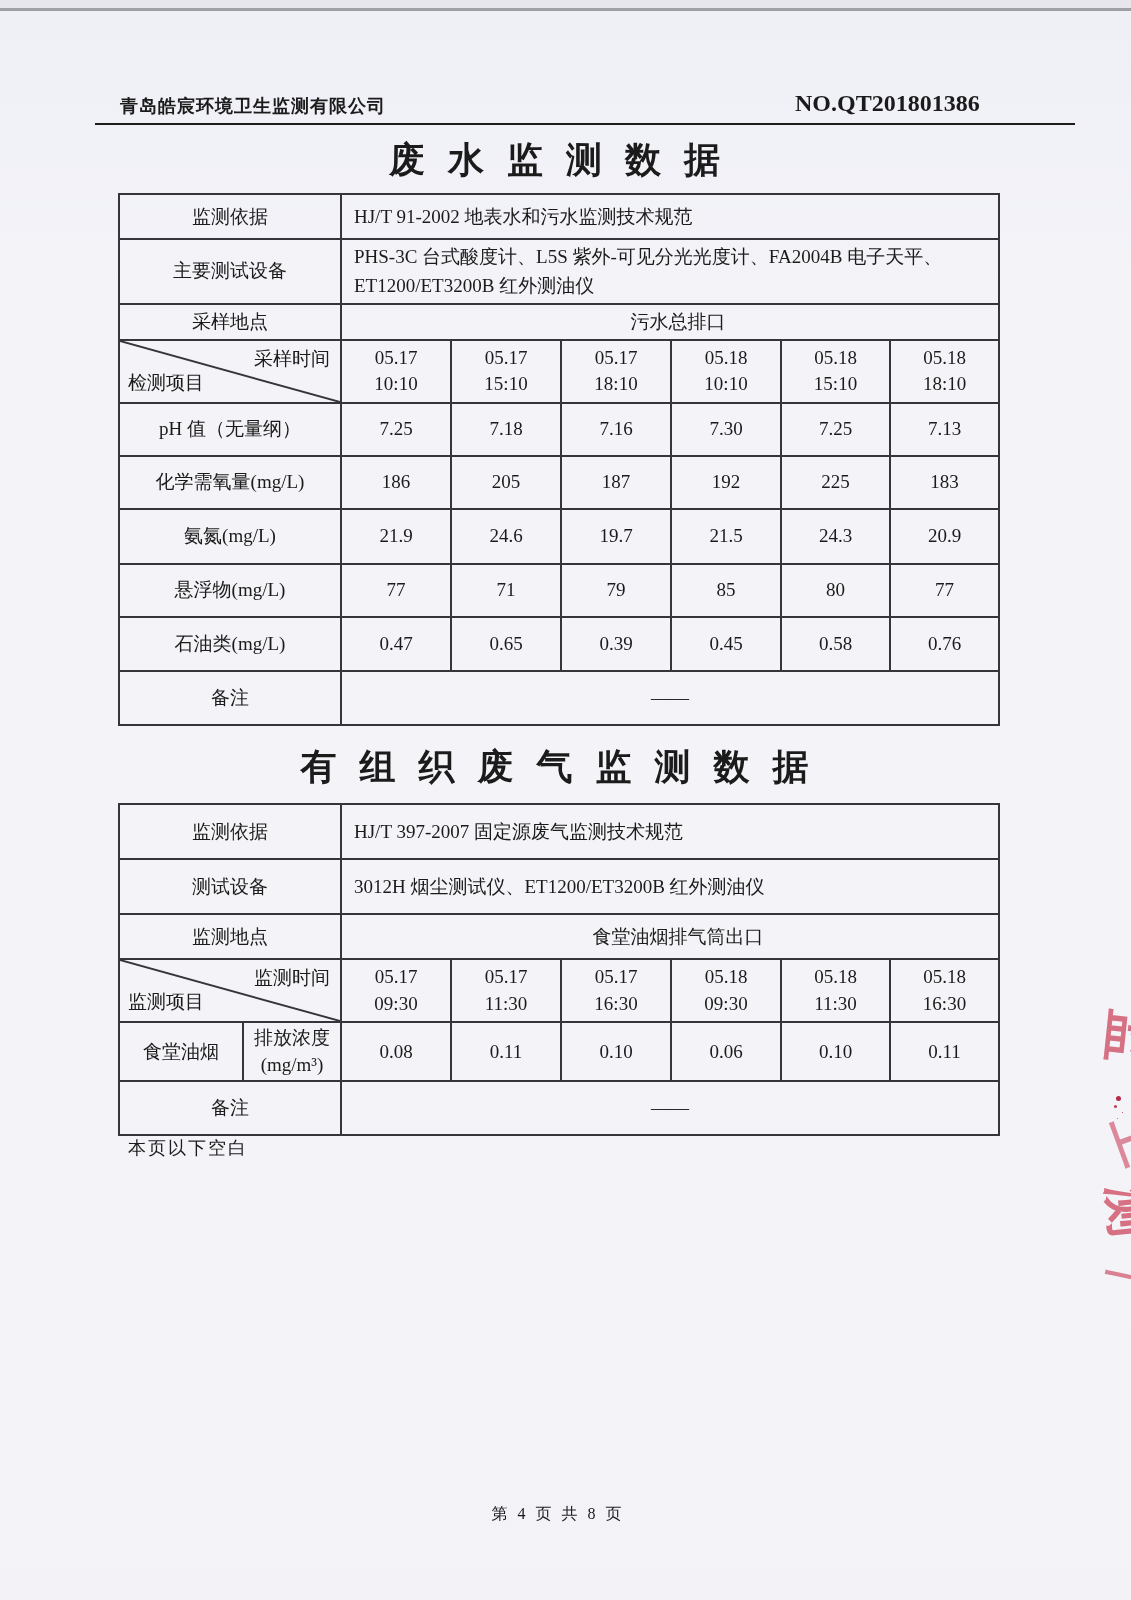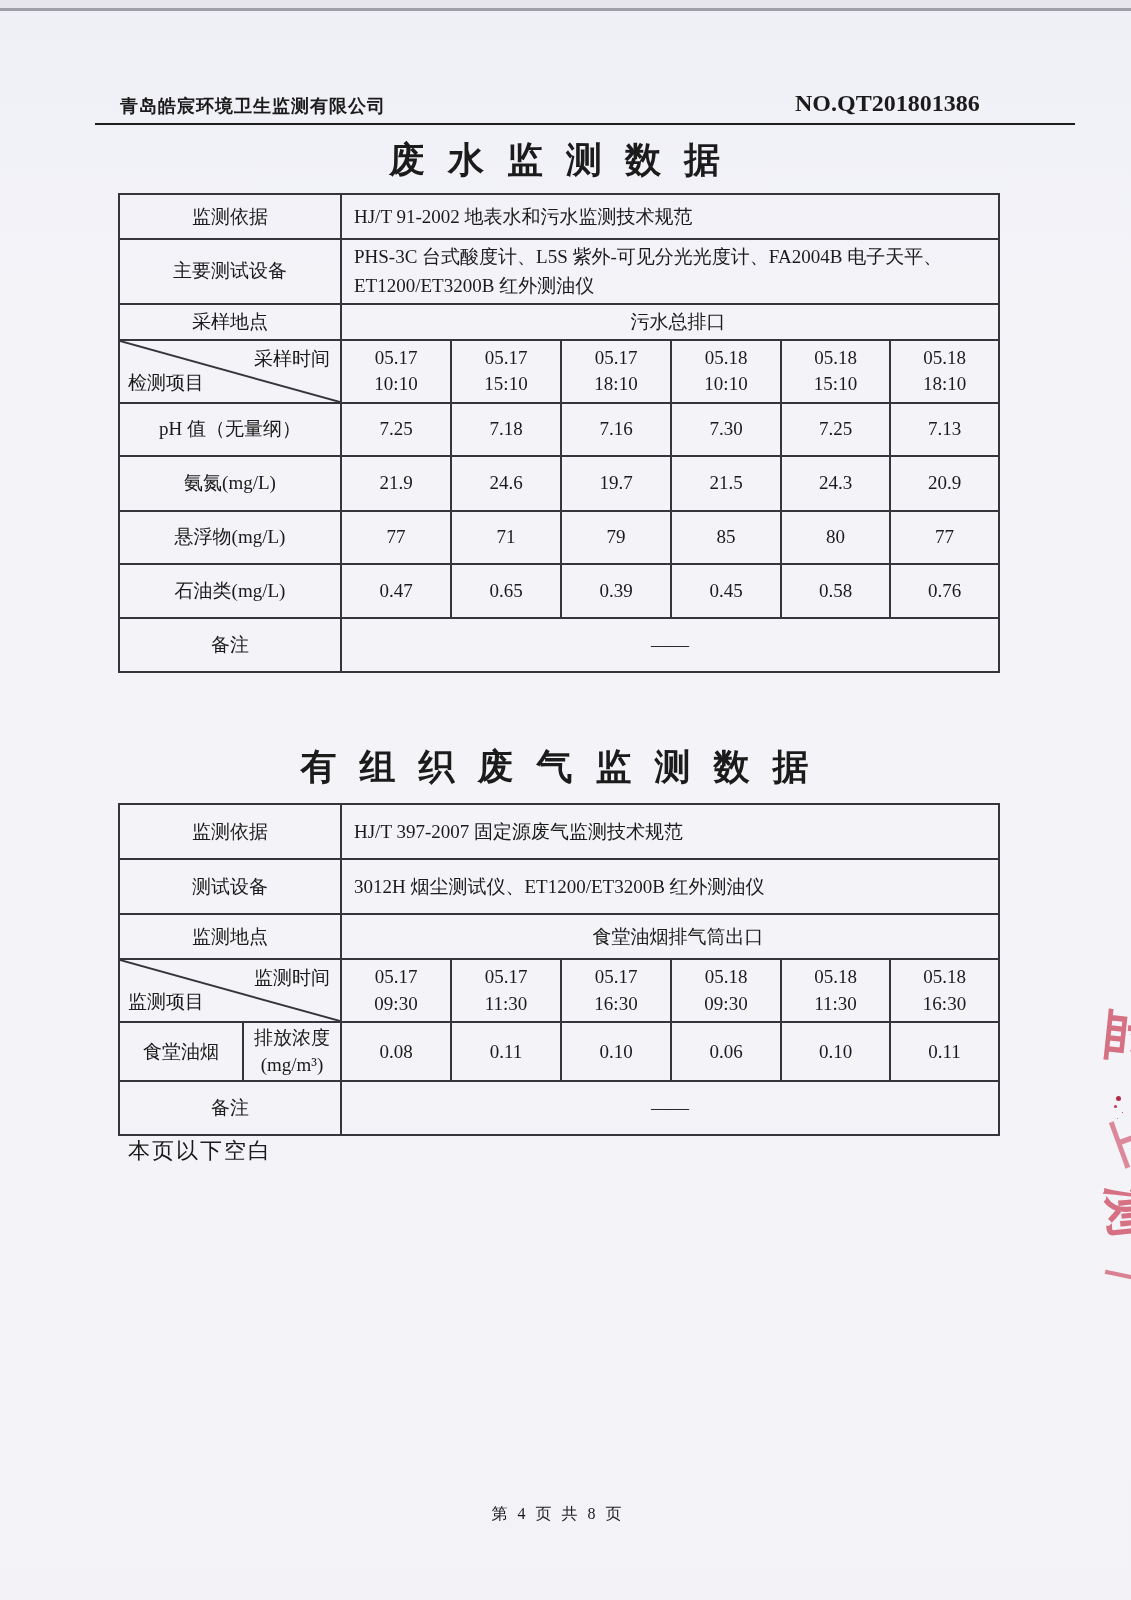--- a/index.html
+++ b/index.html
@@ -30,21 +30,21 @@
   td.val-center { text-align:center;padding-left:22px; }
   .time-cell { line-height:1.4; }
   .remark-dash { letter-spacing:0; }
 
   
   td.diag { position:relative; padding:8px; }
   td.diag svg { position:absolute; inset:0; width:100%; height:100%; }
   .diag-top { position:absolute; top:5px; right:10px; font-size:19px; }
   .diag-bottom { position:absolute; bottom:6px; left:8px; font-size:19px; }
 
-  .below-note { position:absolute; top:1128px; left:128px; font-size:22px; letter-spacing:2px; }
+  .below-note { position:absolute; top:1128px; left:128px; font-size:18px; letter-spacing:2px; }
   .footer-page { position:absolute; top:1496px; left:118px; width:880px; text-align:center; font-size:16px; letter-spacing:3px; }
 
   
   .stamp { position:absolute; color:#cf5168; opacity:.8; font-weight:bold; pointer-events:none; }
   .stamp-1 { top:992px;  right:-26px; font-size:54px; transform:rotate(96deg); }
   .stamp-2 { top:1098px; right:-30px; font-size:50px; transform:rotate(70deg); opacity:.65; }
   .stamp-3 { top:1168px; right:-24px; font-size:52px; transform:rotate(84deg); }
   .stamp-4 { top:1242px; right:-12px; font-size:40px; transform:rotate(12deg); opacity:.7; }
   .stamp-dots { position:absolute; top:1088px; right:10px; width:5px; height:5px; border-radius:50%;
     background:#b62b46; box-shadow:-3px 8px 0 -1px #c43a54, 4px 14px 0 -2px #b62b46, -1px 20px 0 -2px #d04a62; }
@@ -101,20 +101,29 @@
     </tr>
     <tr style="height:53px">
       <td class="lbl">pH 值（无量纲）</td>
       <td>7.25</td>
       <td>7.18</td>
       <td>7.16</td>
       <td>7.30</td>
       <td>7.25</td>
       <td>7.13</td>
     </tr>
+    <tr style="height:53px">
+      <td class="lbl">化学需氧量(mg/L)</td>
+      <td>186</td>
+      <td>205</td>
+      <td>187</td>
+      <td>192</td>
+      <td>225</td>
+      <td>183</td>
+    </tr>
     <tr style="height:55px">
       <td class="lbl">氨氮(mg/L)</td>
       <td>21.9</td>
       <td>24.6</td>
       <td>19.7</td>
       <td>21.5</td>
       <td>24.3</td>
       <td>20.9</td>
     </tr>
     <tr style="height:53px">

